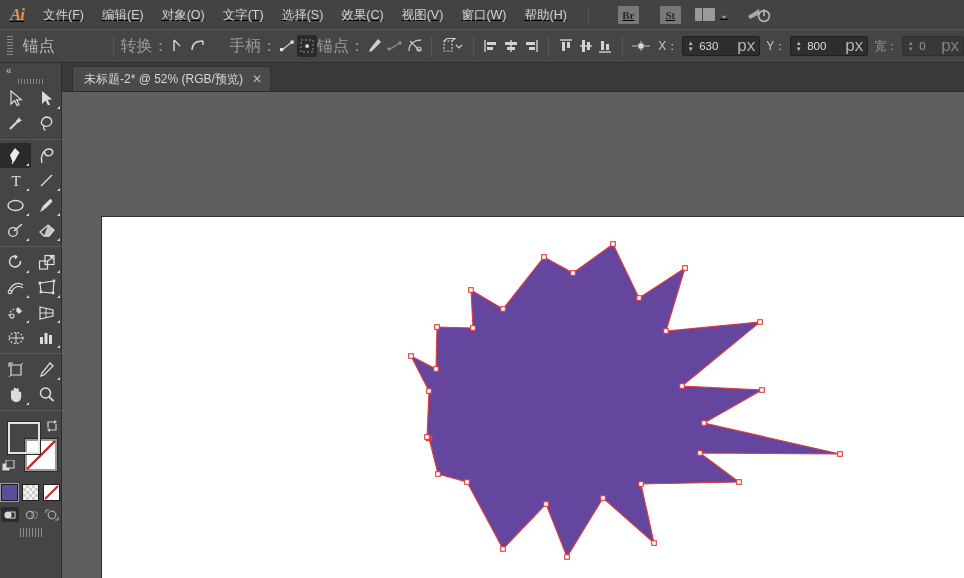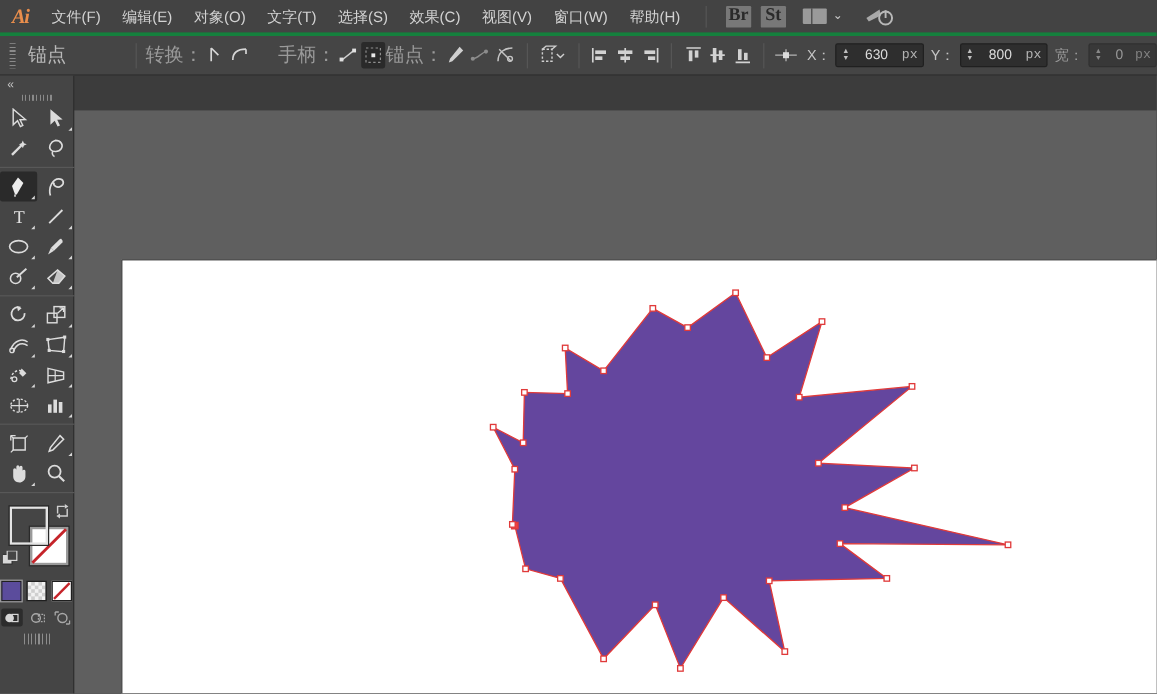--- a/index.html
+++ b/index.html
@@ -9,40 +9,40 @@
     background: #3c3c3c;
     font-family: "Liberation Sans", "DejaVu Sans", sans-serif;
     -webkit-font-smoothing: antialiased;
   }
   #app { position: relative; width: 964px; height: 578px; }
 
   
   #menubar {
     position: absolute; left: 0; top: 0; width: 964px; height: 30px;
     background: #434343;
-    border-bottom: 3px solid #15803d;
-    display: flex; align-items: center;
+    border-bottom: 1px solid #15803d;
+    display: flex; align-items: center; text-decoration: underline;
   }
   #ai-logo {
     width: 34px; height: 30px; display: flex; align-items: center;
     justify-content: center; font-size: 17px; font-weight: bold;
     color: #e98e4c; font-style: italic; letter-spacing: -1px;
     font-family: "Liberation Serif", serif;
   }
   .menu-item {
     padding: 0 9px; height: 30px; line-height: 30px;
     font-size: 12.5px; color: #d2d2d2; white-space: nowrap; cursor: default;
   }
   #menu-sep {
     width: 1px; height: 18px; background: #555; margin: 0 8px 0 12px;
   }
   .sq-btn {
     width: 21px; height: 18px; background: #787878; color: #2a2a2a;
-    font-size: 15px; font-weight: bold; display: flex; align-items: center;
-    justify-content: center; margin-left: 8px; border-radius: 1px;
+    font-size: 11px; font-weight: bold; display: flex; align-items: center;
+    justify-content: center; margin-left: 21px; border-radius: 1px;
     font-family: "Liberation Serif", serif;
   }
   #arrange-btn {
     display: flex; align-items: center; margin-left: 14px; gap: 5px;
   }
   #arrange-glyph {
     width: 20px; height: 13px; background: #9a9a9a; position: relative;
     border-radius: 1px;
   }
   #arrange-glyph::after {
@@ -80,23 +80,23 @@
     border: 1px solid #202020; border-radius: 2px; padding: 0 4px 0 2px;
   }
   .stepper {
     display: flex; flex-direction: column; align-items: center;
     justify-content: center; width: 11px; margin-right: 3px;
   }
   .stepper span {
     font-size: 6px; color: #c0c0c0; line-height: 6px;
   }
   .numval {
-    font-size: 11.5px; color: #dcdcdc; min-width: 34px; text-align: center;
-  }
-  .numunit { font-size: 11px; color: #b4b4b4; margin-left: 4px; font-family: Liberation Mono, monospace; }
+    font-size: 11.5px; color: #dcdcdc; min-width: 34px; text-align: left;
+  }
+  .numunit { font-size: 17px; color: #b4b4b4; margin-left: 4px; }
   .axis-label { font-size: 12px; color: #c5c5c5; margin: 0 4px 0 6px; }
 
   
   #tabbar {
     position: absolute; left: 62px; top: 63px; width: 902px; height: 29px;
     background: #3a3a3a; border-bottom: 1px solid #2c2c2c;
     display: flex; align-items: flex-end;
   }
   #doc-tab {
     height: 25px; background: #4a4a4a; border: 1px solid #2e2e2e;
@@ -373,20 +373,26 @@
     <div class="numfield" style="opacity:.55">
       <div class="stepper">
         <span>▲</span>
         <span>▼</span>
       </div>
       <span class="numval" style="min-width:18px">0</span>
       <span class="numunit">px</span>
     </div>
   </div>
 
+  <div id="tabbar">
+    <div id="doc-tab">
+      <span id="doc-tab-title">未标题-2* @ 52% (RGB/预览)</span>
+      <span id="doc-tab-close">✕</span>
+    </div>
+  </div>
 
   <div id="toolbar">
     <div id="tb-collapse">«</div>
     <div id="tb-grip">
         <div></div>
       </div>
 
     <div class="tool-grid">
 
       <div class="tool">

